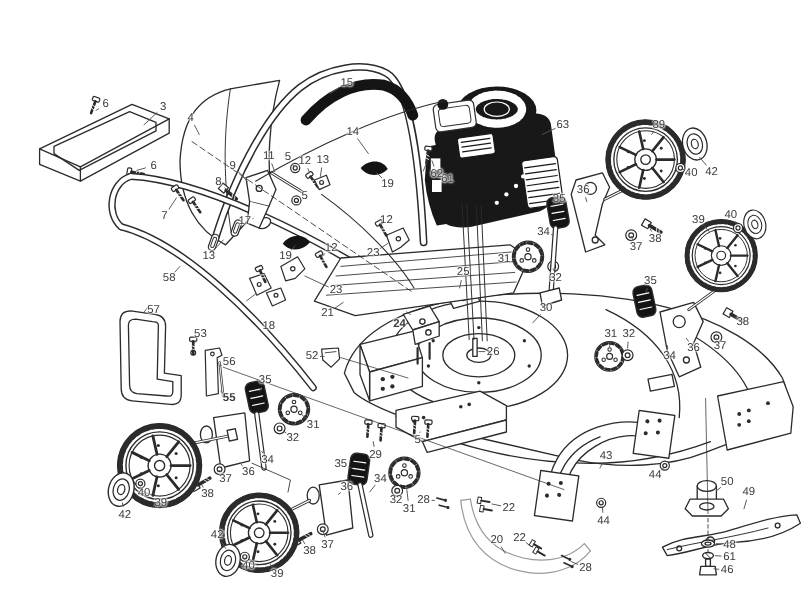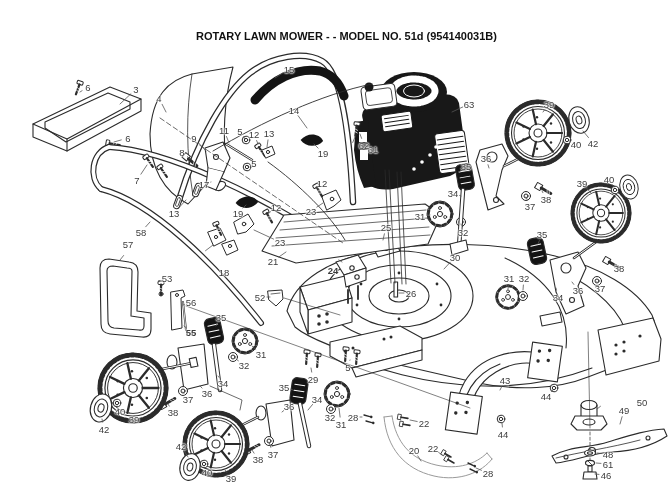--- a/index.html
+++ b/index.html
@@ -12,21 +12,20 @@
   svg.art{position:absolute;left:0;top:0;width:668px;height:500px;}
   .callout-layer{position:absolute;left:0;top:0;width:668px;height:500px;pointer-events:none;}
   .callout{position:absolute;transform:translate(-50%,-50%);font-size:9.5px;color:#3c3c3c;
          white-space:nowrap;text-shadow:0 0 2px #fff,0 0 2px #fff,0 0 2px #fff,0 0 2px #fff;}
 </style>
 </head>
 <body>
 
 <div class="stage">
 
-  <div class="doc-title">ROTARY LAWN MOWER - - MODEL NO. 51d (954140031B)</div>
 
   <svg class="art" viewBox="0 0 668 500" stroke-linecap="round" stroke-linejoin="round">
     <defs>
       <g id="wheel">
         <circle r="33" fill="#fff" stroke="#2b2b2b" stroke-width="1.1"></circle>
         <circle r="31" fill="none" stroke="#2b2b2b" stroke-width="4.4" stroke-dasharray="2.4,2.1"></circle>
         <circle r="26.5" fill="#fff" stroke="#2b2b2b" stroke-width="1.1"></circle>
         <circle r="24" fill="none" stroke="#2b2b2b" stroke-width="0.9"></circle>
         <circle r="9" fill="#fff" stroke="#2b2b2b" stroke-width="1.1"></circle>
         <circle r="4" fill="#fff" stroke="#2b2b2b" stroke-width="1.1"></circle>
@@ -563,21 +562,21 @@
       <span class="callout" style="left: 174px; top: 213px;">13</span>
       <span class="callout" style="left: 238px; top: 213px;">19</span>
       <span class="callout" style="left: 141px; top: 232px;">58</span>
       <span class="callout" style="left: 200px; top: 272px; margin-left: 24px;">18</span>
       <span class="callout" style="left: 276px; top: 207px;">12</span>
       <span class="callout" style="left: 280px; top: 242px;">23</span>
       <span class="callout" style="left: 322px; top: 183px;">12</span>
       <span class="callout" style="left: 311px; top: 211px;">23</span>
       <span class="callout" style="left: 273px; top: 261px;">21</span>
       <span class="callout" style="left: 333px; top: 270px; font-weight: bold;">24</span>
-      <span class="callout" style="left: 128px; top: 244px;">57</span>
+      <span class="callout" style="left: 128px; top: 258px;">57</span>
       <span class="callout" style="left: 167px; top: 278px;">53</span>
       <span class="callout" style="left: 191px; top: 302px;">56</span>
       <span class="callout" style="left: 191px; top: 332px; font-weight: bold;">55</span>
       <span class="callout" style="left: 260px; top: 297px;">52</span>
       <span class="callout" style="left: 221px; top: 317px;">35</span>
       <span class="callout" style="left: 469px; top: 104px;">63</span>
       <span class="callout" style="left: 350px; top: 149px; margin-left: 23px;">61</span>
       <span class="callout" style="left: 364px; top: 145px;">62</span>
       <span class="callout" style="left: 386px; top: 227px;">25</span>
       <span class="callout" style="left: 411px; top: 293px;">26</span>
@@ -597,21 +596,21 @@
       <span class="callout" style="left: 542px; top: 234px;">35</span>
       <span class="callout" style="left: 619px; top: 268px;">38</span>
       <span class="callout" style="left: 600px; top: 288px;">37</span>
       <span class="callout" style="left: 578px; top: 290px;">36</span>
       <span class="callout" style="left: 558px; top: 297px;">34</span>
       <span class="callout" style="left: 509px; top: 278px;">31</span>
       <span class="callout" style="left: 524px; top: 278px;">32</span>
       <span class="callout" style="left: 505px; top: 380px;">43</span>
       <span class="callout" style="left: 546px; top: 396px;">44</span>
       <span class="callout" style="left: 503px; top: 434px;">44</span>
-      <span class="callout" style="left: 606px; top: 402px; margin-left: 36px;">50</span>
+      <span class="callout" style="left: 606px; top: 402px;">50</span>
       <span class="callout" style="left: 624px; top: 410px;">49</span>
       <span class="callout" style="left: 608px; top: 454px;">48</span>
       <span class="callout" style="left: 608px; top: 464px;">61</span>
       <span class="callout" style="left: 606px; top: 475px;">46</span>
       <span class="callout" style="left: 261px; top: 354px;">31</span>
       <span class="callout" style="left: 244px; top: 365px;">32</span>
       <span class="callout" style="left: 223px; top: 383px;">34</span>
       <span class="callout" style="left: 207px; top: 393px;">36</span>
       <span class="callout" style="left: 188px; top: 399px;">37</span>
       <span class="callout" style="left: 173px; top: 412px;">38</span>

